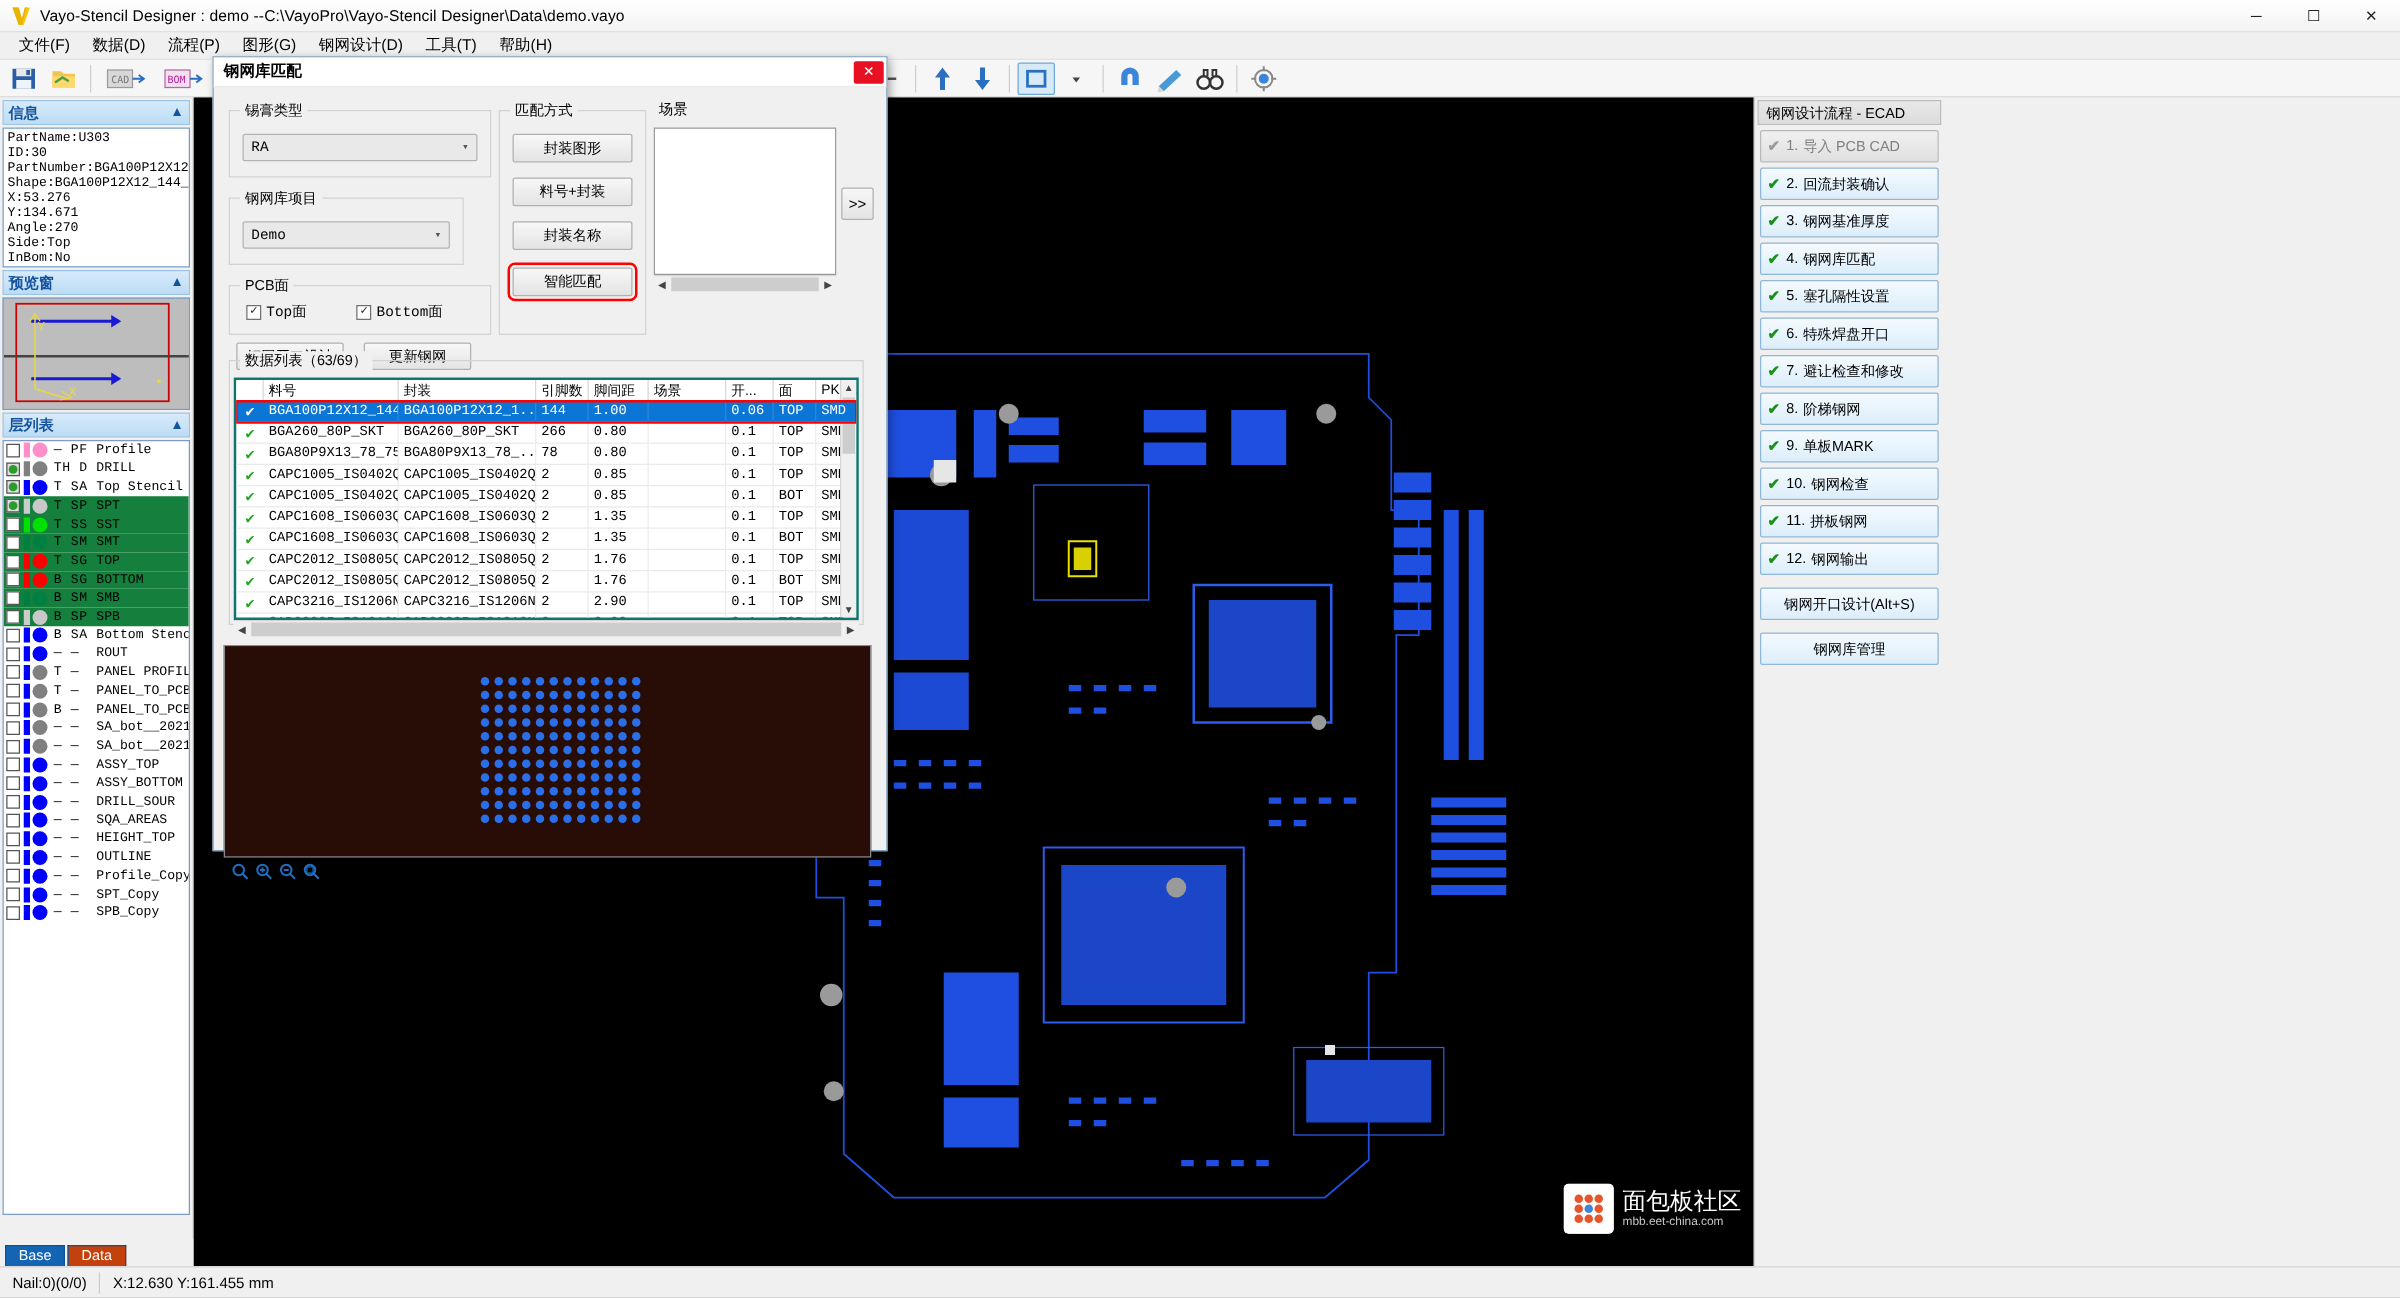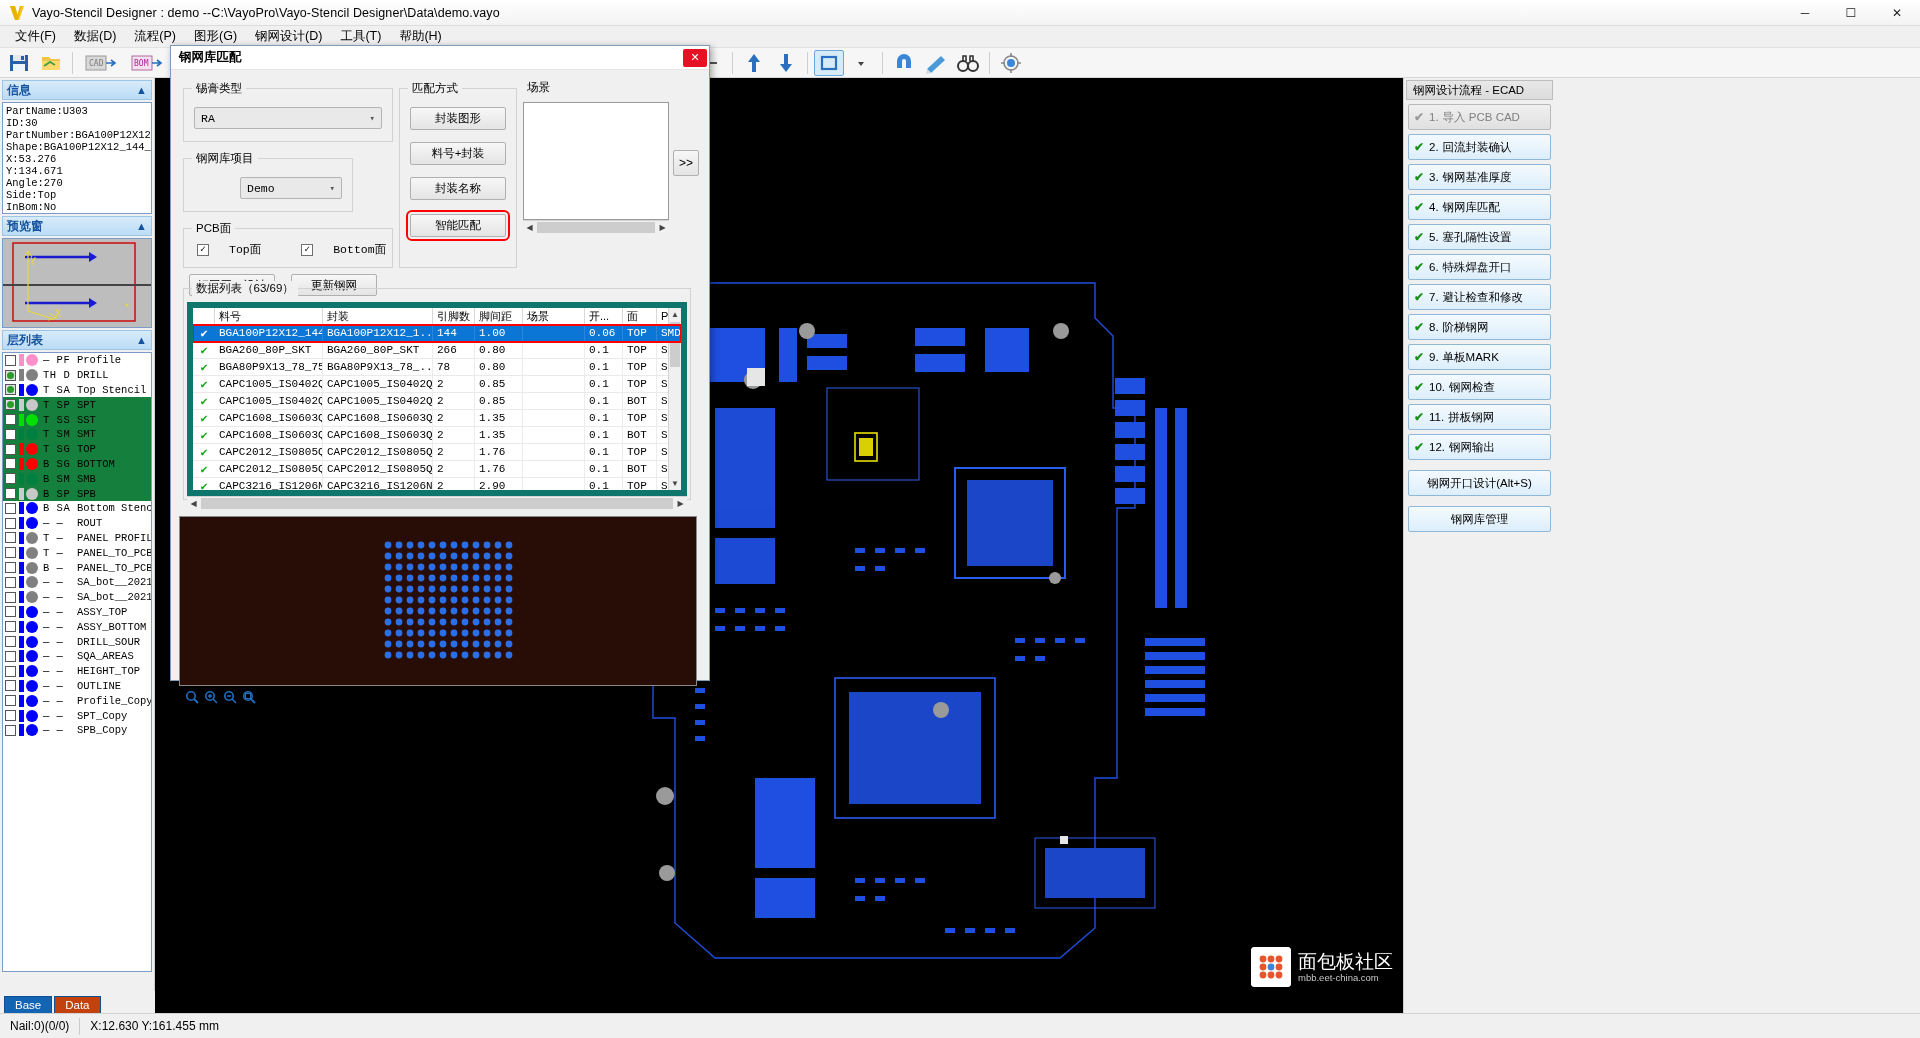--- a/index.html
+++ b/index.html
@@ -156,21 +156,21 @@
   .grp { border:1px solid #d2d2d2; position:absolute; }
   .grp-label { position:absolute; top:-8px; left:8px; background:#f0f0f0; padding:0 4px;
                font-size:11.5px; color:#000; white-space:nowrap; }
   .combo {
     height:22px; background:#e9e9e9; border:1px solid #b4b4b4; display:flex; align-items:center;
     padding:0 6px; font-size:11.5px; font-family:"Liberation Mono", monospace; color:#000;
     border-radius:2px;
   }
   .combo .arrow { margin-left:auto; font-size:9px; color:#555; }
 
-  .cbx { display:flex; align-items:center; gap:20px; font-size:11.5px;
+  .cbx { display:flex; align-items:center; gap:4px; font-size:11.5px;
          font-family:"Liberation Mono", monospace; }
   .cbx .box { width:12px; height:12px; border:1px solid #707070; background:#fff;
               display:flex; align-items:center; justify-content:center; flex:none; }
   .cbx .box::after { content:"✓"; font-size:10px; color:#222; line-height:10px; }
 
   .btn {
     background:linear-gradient(#f7f7f7,#e4e4e4); border:1px solid #b0b0b0;
     display:flex; align-items:center; justify-content:center; font-size:11.5px; color:#000;
     border-radius:2px;
   }
@@ -181,21 +181,21 @@
   .hs-arrow { width:13px; height:13px; display:flex; align-items:center; justify-content:center;
               font-size:8px; background:#f0f0f0; color:#444; }
   .hs-thumb { flex:1; height:11px; background:#cdcdcd; margin:0 1px; }
 
   .arrow-btn {
     background:linear-gradient(#f7f7f7,#e4e4e4); border:1px solid #b0b0b0;
     display:flex; align-items:center; justify-content:center; font-size:12px; border-radius:2px;
   }
 
   
-  .tbl-wrap { position:absolute; background:#fff; border:6px solid #0f766e; overflow:hidden; }
+  .tbl-wrap { position:absolute; background:#fff; border:2px solid #0f766e; overflow:hidden; }
   .tbl-head { display:flex; height:17px; background:#fff; border-bottom:1px solid #b6b6b6; }
   .th { font-size:11px; color:#000; padding-left:4px; display:flex; align-items:center;
         border-right:1px solid #d8d8d8; white-space:nowrap; overflow:hidden; flex:none; }
   .tr { display:flex; height:17px; border-bottom:1px solid #eaeaea; align-items:center; }
   .tr.sel { background:#0c76d6; color:#fff; }
   .td { font-size:11px; padding-left:4px; display:flex; align-items:center; height:17px;
         font-family:"Liberation Mono", monospace; border-right:1px solid #ececec;
         white-space:nowrap; overflow:hidden; flex:none; }
   .tr.sel .td { border-right-color:#2a86dd; }
   .td.chk { justify-content:center; padding:0; border-right:none; }
@@ -870,21 +870,21 @@
     <div class="dlg-body">
 
       <div class="grp" style="left:12px; top:18px; width:210px; height:54px;">
         <span class="grp-label">锡膏类型</span>
         <div class="combo" style="margin:18px 10px 0 10px;">
           <span>RA</span>
           <span class="arrow">▾</span>
         </div>
       </div>
 
-      <div class="grp" style="left:12px; top:88px; width:170px; height:54px;padding-left:46px;">
+      <div class="grp" style="left:12px; top:88px; width:188px; height:54px;">
         <span class="grp-label">钢网库项目</span>
         <div class="combo" style="margin:18px 10px 0 10px;">
           <span>Demo</span>
           <span class="arrow">▾</span>
         </div>
       </div>
 
       <div class="grp" style="left:12px; top:158px; width:210px; height:40px;">
         <span class="grp-label">PCB面</span>
         <div style="display:flex; gap:40px; padding:13px 0 0 13px;">

